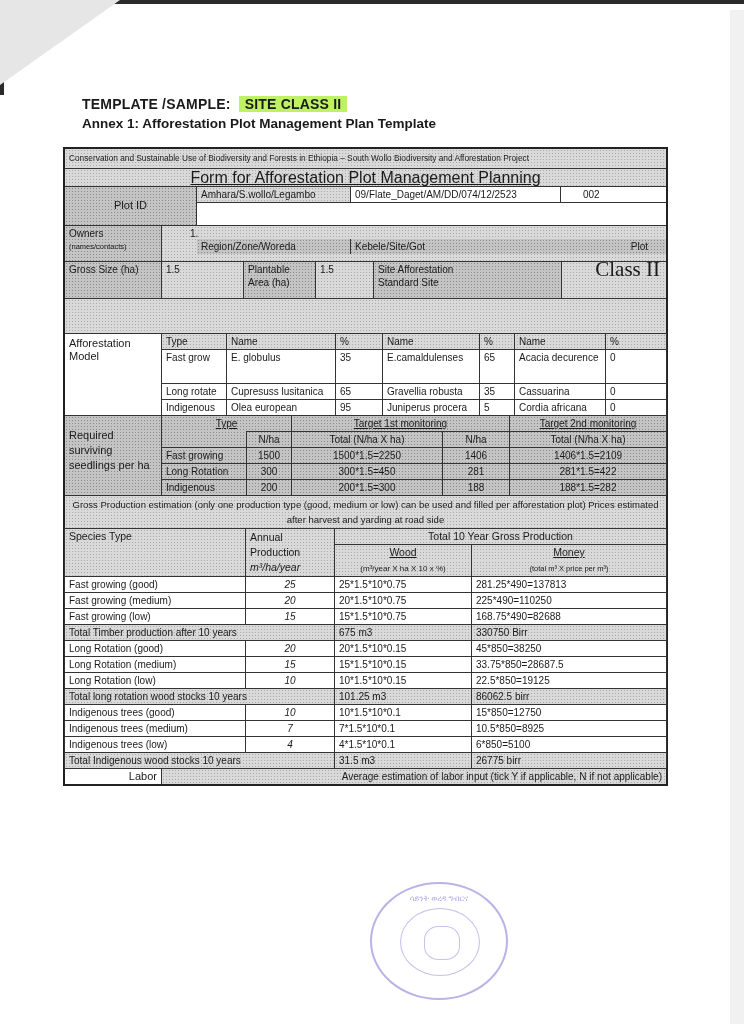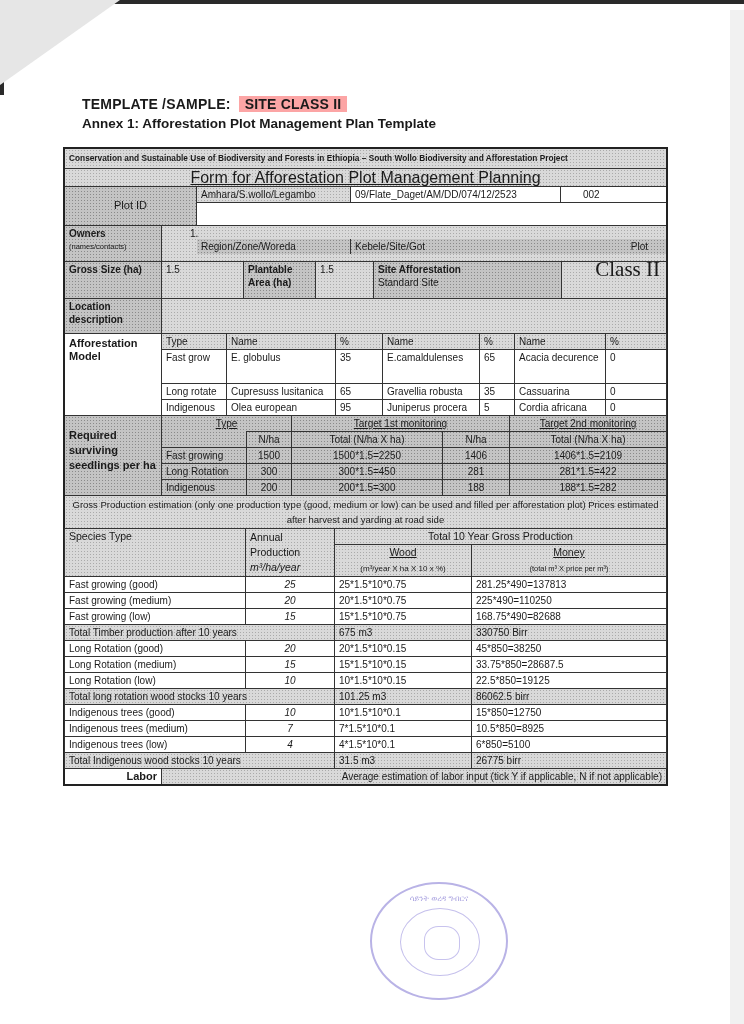--- a/index.html
+++ b/index.html
@@ -9,37 +9,37 @@
   }
   .corner-shade {
     position:absolute; left:0; top:0; width:0; height:0;
     border-top:85px solid #e6e6e6; border-right:120px solid transparent;
   }
   .right-edge { position:absolute; right:0; top:10px; width:14px; height:1014px; background:#f1f1f1; }
   .top-edge { position:absolute; left:0; top:0; width:744px; height:4px; background:#2a2a2a; }
   .left-edge { position:absolute; left:0; top:0; width:4px; height:95px; background:#2a2a2a; }
 
   .heading1 { position:absolute; left:82px; top:96px; font-size:14px; font-weight:bold; letter-spacing:0.2px; }
-  .heading1 .hl { background:#fca5a5; padding:0 6px; margin-left:4px; }
+  .heading1 .hl { background:#bef264; padding:0 6px; margin-left:4px; }
   .heading2 { position:absolute; left:82px; top:116px; font-size:13.5px; font-weight:bold; }
 
   .form {
     position:absolute; left:63px; top:147px; width:605px;
     border:2px solid #222; box-sizing:border-box; background:#fff;
   }
   .dot { background-color:#d9d9d9;
     background-image:radial-gradient(#aaa 0.7px, transparent 0.8px);
     background-size:3px 3px; }
   .dotdark { background-color:#c4c4c4;
     background-image:radial-gradient(#8a8a8a 0.8px, transparent 0.9px);
     background-size:3px 3px; }
   .row { display:flex; border-bottom:1px solid #333; }
   .cell { box-sizing:border-box; border-right:1px solid #333; padding:1px 4px; font-size:10px; line-height:13px; }
   .cell:last-child { border-right:none; }
-  .b { font-weight:bold; }
+  .b { font-weight:normal; }
   .c { text-align:center; }
   .i { font-style:italic; }
   .u { text-decoration:underline; }
 
   .project-line { font-size:8.3px; padding:3px 4px; white-space:nowrap; }
   .form-title { font-size:16px; text-align:center; padding:2px 0 2px 0; }
   .form-title span { text-decoration:underline; }
 
   table { border-collapse:collapse; width:100%; }
   td { border:1px solid #333; font-size:10px; padding:1px 4px; line-height:13px; vertical-align:top; }
@@ -106,21 +106,20 @@
     </div>
     <div class="cell" style="width:58px;">1.5</div>
     <div class="cell dotdark" style="width:188px;">
       <div class="b">Site Afforestation</div>
       <div>Standard Site</div>
     </div>
     <div class="cell" style="flex:1; font-size:21px; text-align:right; padding-right:6px;font-family:Liberation Serif, serif;">Class II</div>
   </div>
 
   <div class="row dot" style="height:34px;">
-    <div class="cell dotdark b" style="width:97px;">Location description</div>
     <div class="cell" style="flex:1;"></div>
   </div>
 
   <div class="row">
     <div class="cell b" style="width:97px; font-size:11px; padding-top:3px;">Afforestation Model</div>
     <div style="flex:1;">
       <table style="margin:-1px 0 -1px -1px; width:calc(100% + 2px);">
         <tbody>
             <tr class="dot">
           <td style="width:56px;">Type</td>

